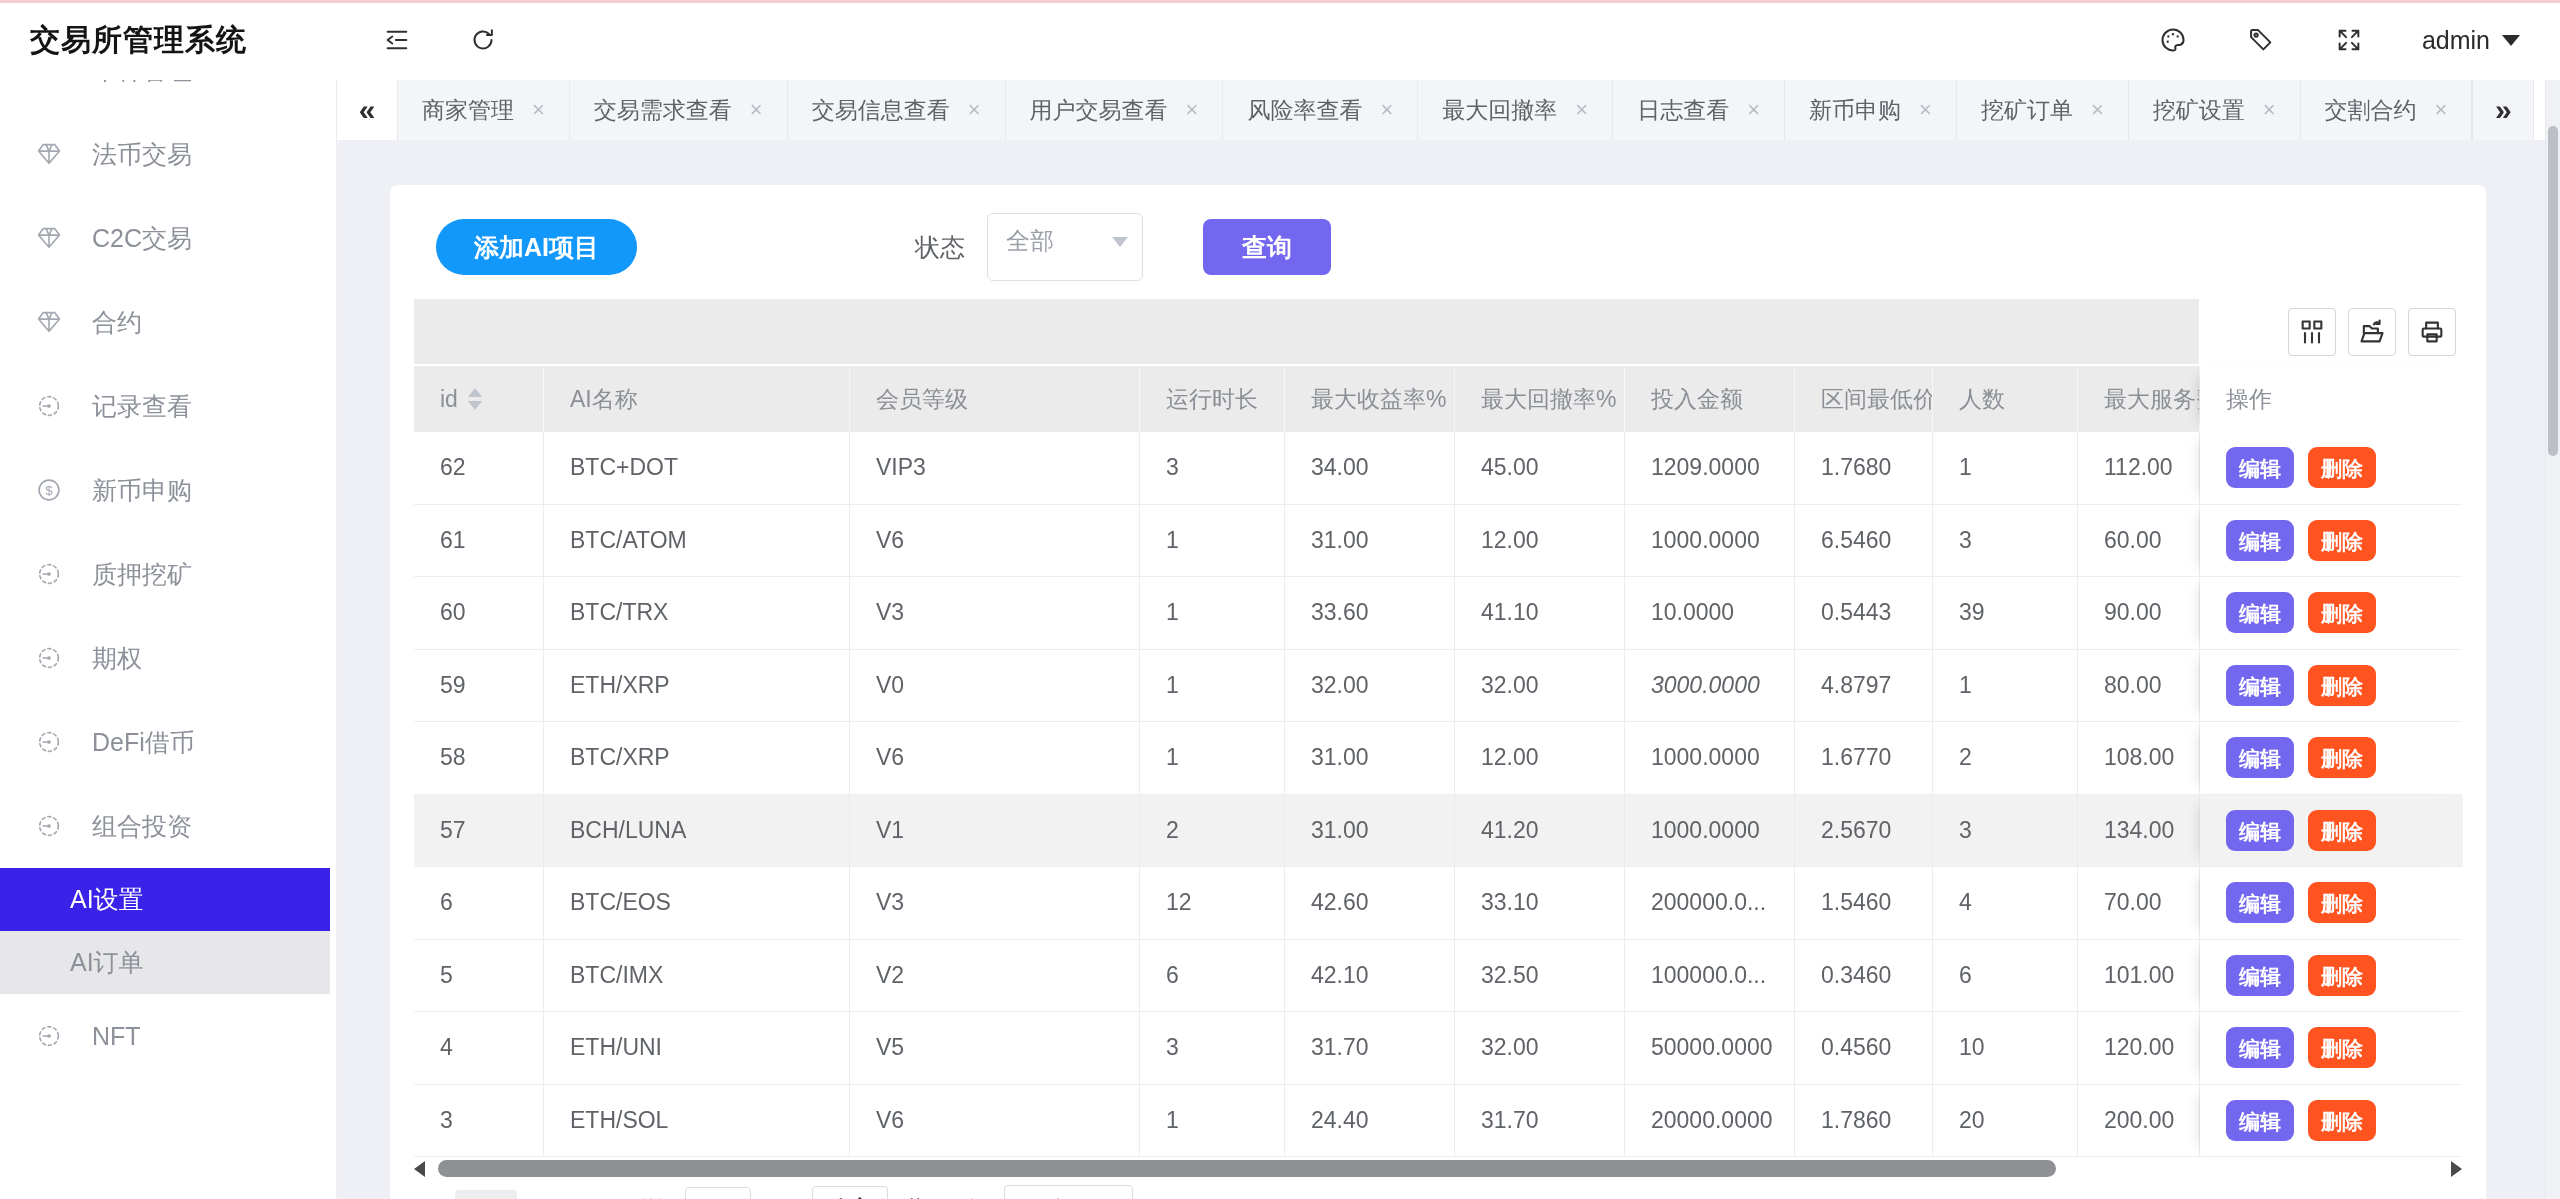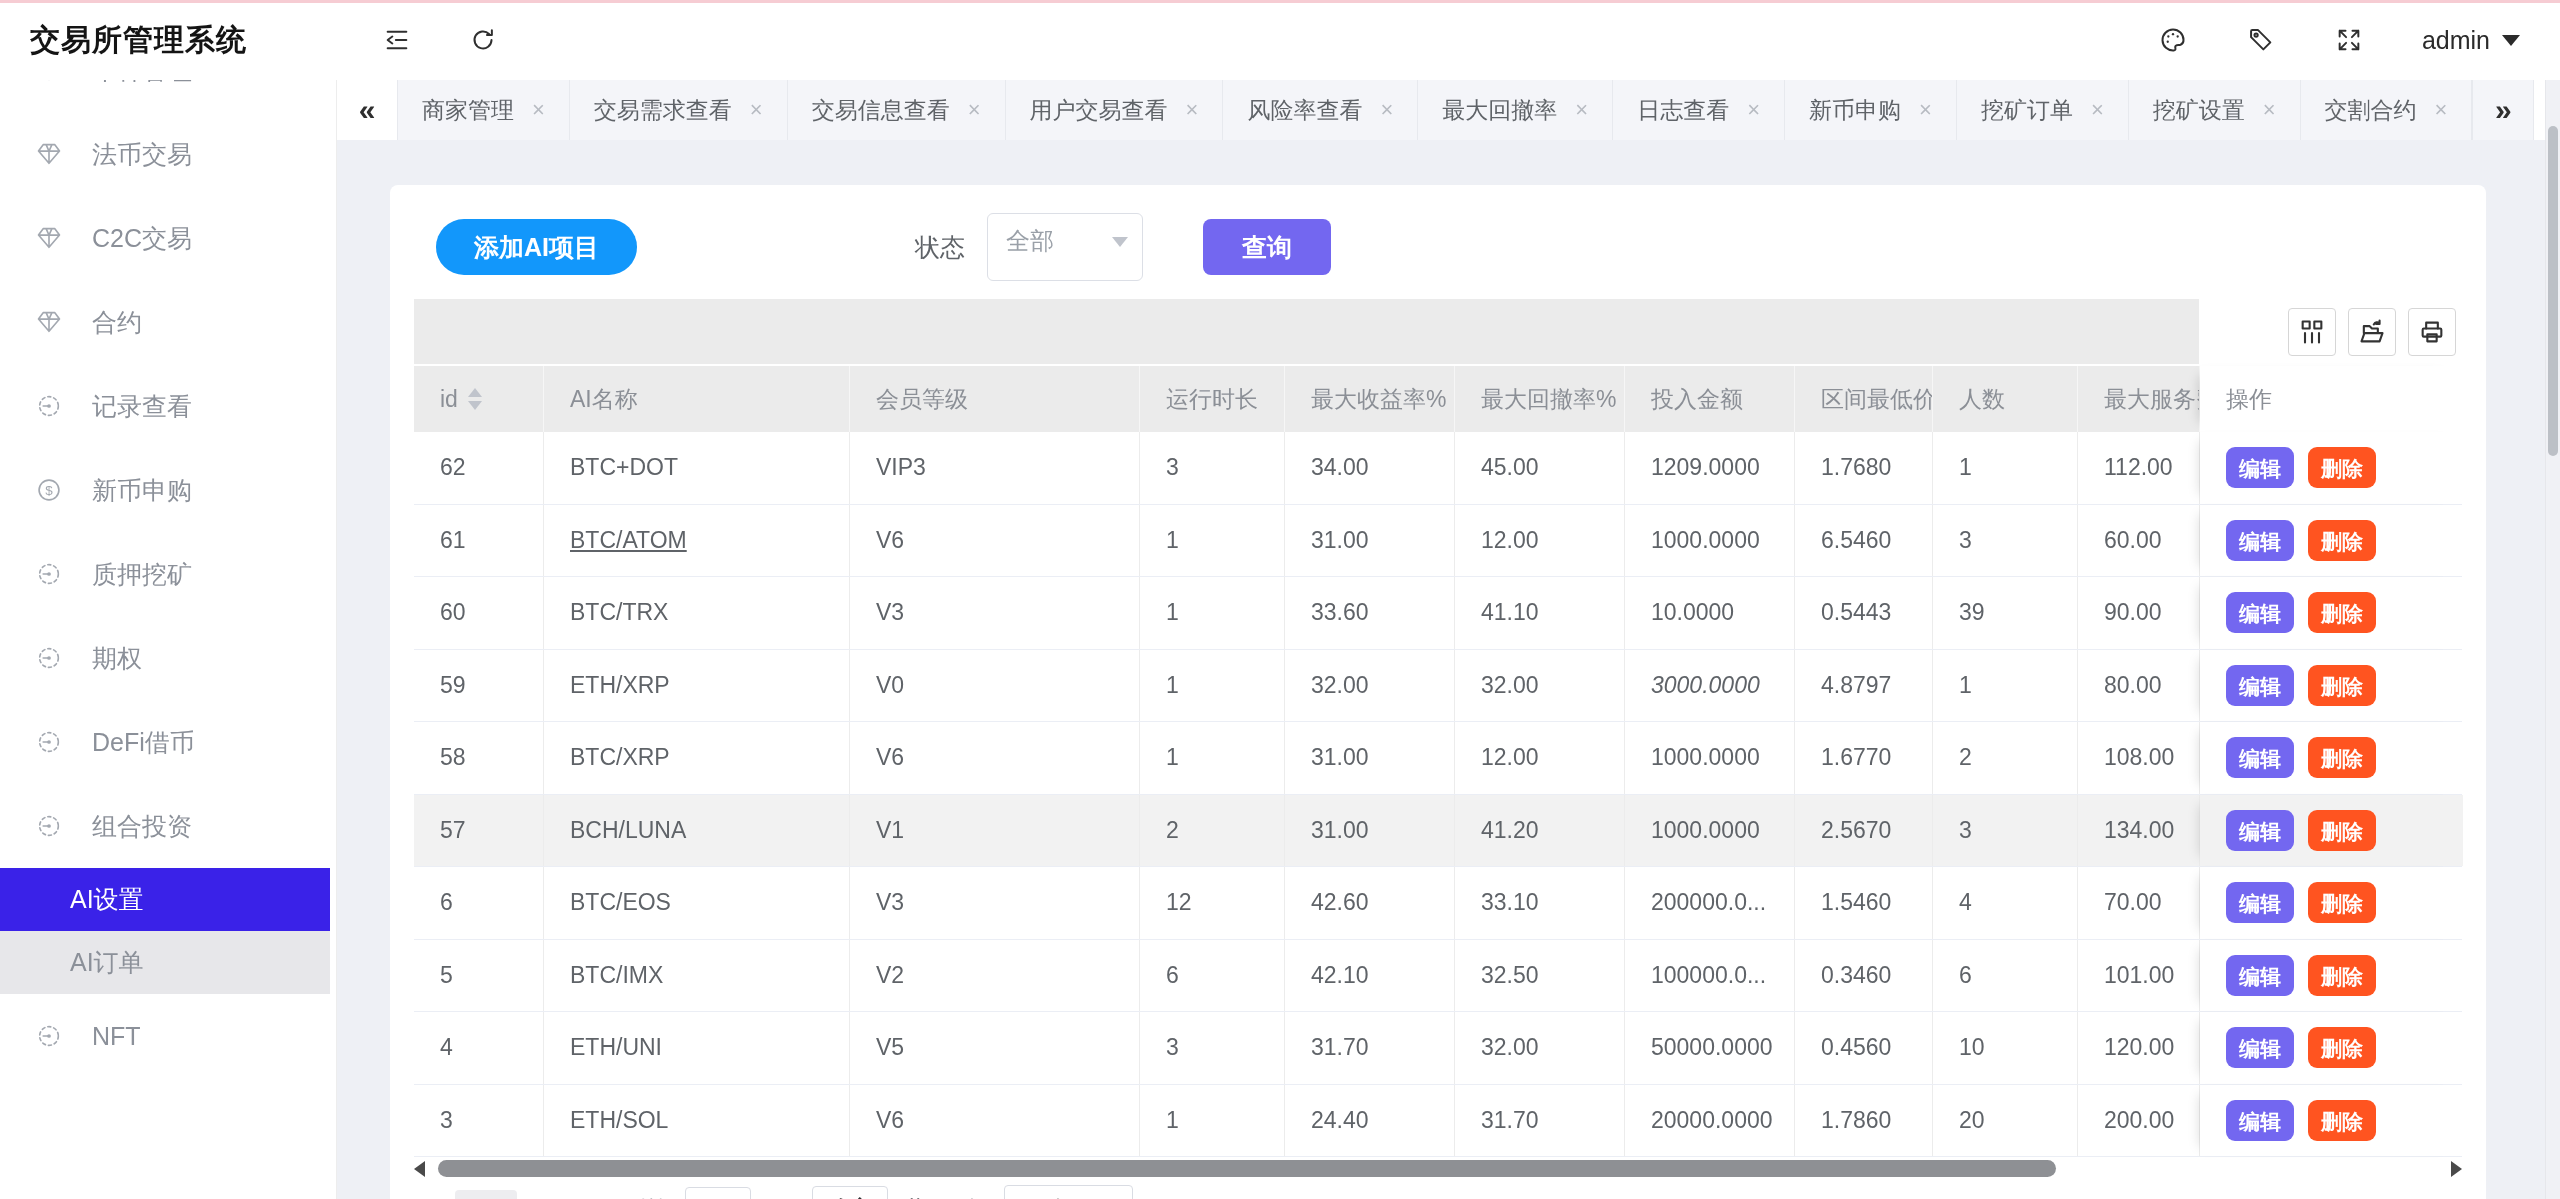--- a/index.html
+++ b/index.html
@@ -428,21 +428,21 @@
               <div class="td" style="width: 138px;">1.7680</div>
               <div class="td" style="width: 145px;">1</div>
               <div class="td" style="width: 122px;">112.00</div>
               <div class="td fixed" style="width: 263px;">
                 <button class="btn edit">编辑</button>
                 <button class="btn del">删除</button>
               </div>
             </div>
             <div class="tr">
               <div class="td" style="width: 130px;">61</div>
-              <div class="td" style="width: 306px; text-decoration: underline;">BTC/ATOM</div>
+              <div class="td" style="width: 306px;">BTC/ATOM</div>
               <div class="td" style="width: 290px;">V6</div>
               <div class="td" style="width: 145px;">1</div>
               <div class="td" style="width: 170px;">31.00</div>
               <div class="td" style="width: 170px;">12.00</div>
               <div class="td" style="width: 170px;">1000.0000</div>
               <div class="td" style="width: 138px;">6.5460</div>
               <div class="td" style="width: 145px;">3</div>
               <div class="td" style="width: 122px;">60.00</div>
               <div class="td fixed" style="width: 263px;">
                 <button class="btn edit">编辑</button>

